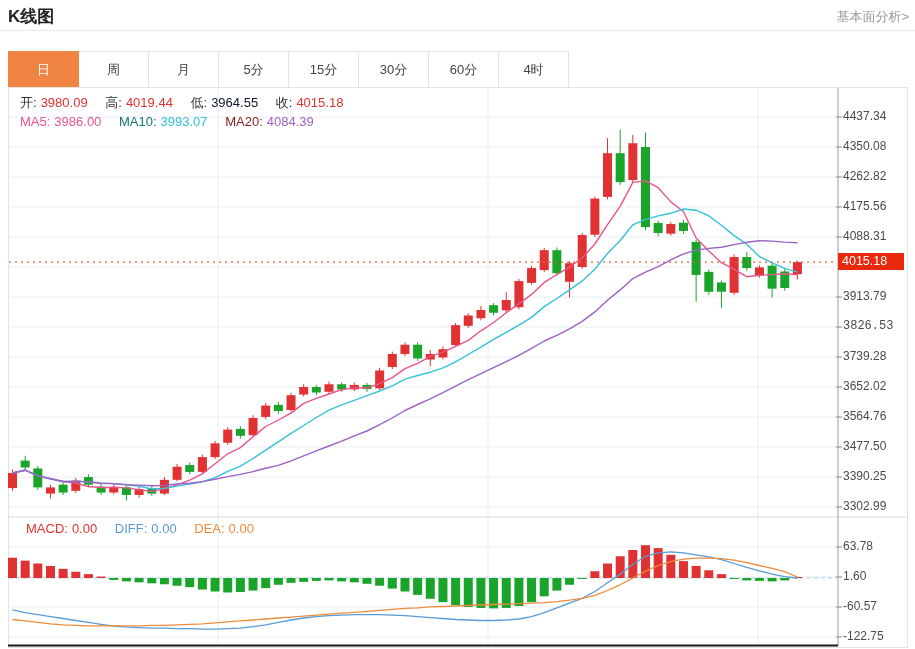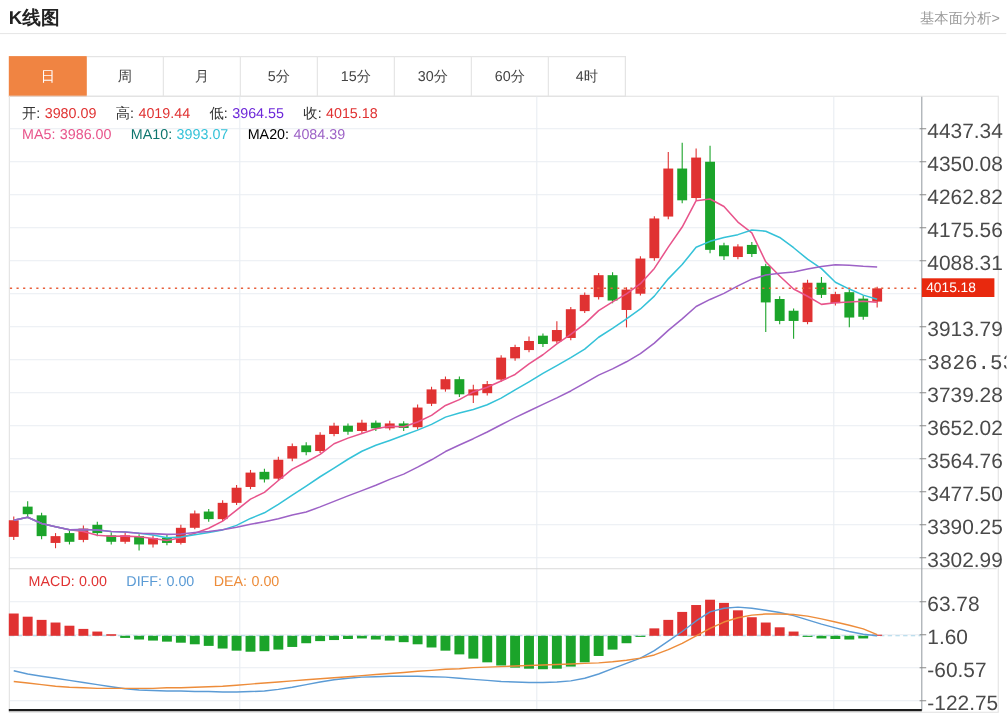--- a/index.html
+++ b/index.html
@@ -14,21 +14,21 @@
        border:1px solid #e2e2e2;border-left:none;background:#fff;cursor:pointer;}
   .tab:first-child{border-left:1px solid #e2e2e2;}
   .tab.active{color:#fff;border-color:transparent;}
   #chart-box{left:8px;top:87px;width:898px;height:559px;border:1px solid #e3e3e3;}
   .inforow{font-size:13px;white-space:nowrap;}
   .inforow span{margin-right:4px;}
   .gap{margin-right:14px !important;}
   #ohlc-row{left:20px;top:94px;}
   #ma-row{left:20px;top:114px;}
   #macd-row{left:26px;top:521px;}
-  .axis-label{position:absolute;font-size:19px;color:#4a4a4a;}
+  .axis-label{position:absolute;font-size:12px;color:#4a4a4a;}
   #price-badge{height:17px;line-height:17px;padding-left:4px;width:62px;
                color:#fff;font-size:12.5px;}
   svg{position:absolute;left:0;top:0;pointer-events:none;}
 </style>
 </head>
 <body>
 
 <div class="abs" id="page-title">K线图</div>
 <a class="abs" id="fund-link" style="color: rgb(153, 153, 153);">基本面分析&gt;</a>
 <div class="abs" id="header-rule"></div>
@@ -300,28 +300,28 @@
       <line x1="836" y1="547" x2="842" y2="547" stroke="#888" stroke-width="1"></line>
       <line x1="836" y1="577" x2="842" y2="577" stroke="#888" stroke-width="1"></line>
       <line x1="836" y1="607" x2="842" y2="607" stroke="#888" stroke-width="1"></line>
       <line x1="836" y1="637" x2="842" y2="637" stroke="#888" stroke-width="1"></line>
     </g>
   </svg>
 
 <div class="abs inforow" id="ohlc-row">
   <span style="color: rgb(51, 51, 51);">开:</span><span class="gap" style="color: rgb(224, 50, 50);">3980.09</span>
   <span style="color: rgb(51, 51, 51);">高:</span><span class="gap" style="color: rgb(224, 50, 50);">4019.44</span>
-  <span style="color: rgb(51, 51, 51);">低:</span><span class="gap" style="color: #6d28d9;">3964.55</span>
+  <span style="color: rgb(51, 51, 51);">低:</span><span class="gap" style="color: #0f172a;">3964.55</span>
   <span style="color: rgb(51, 51, 51);">收:</span><span style="color: rgb(224, 50, 50);">4015.18</span>
 </div>
 
 <div class="abs inforow" id="ma-row">
   <span id="ma5l" style="color: rgb(232, 84, 139);">MA5:</span><span id="ma5v" class="gap" style="color: rgb(232, 84, 139);">3986.00</span>
   <span id="ma10l" style="color: #0f766e;">MA10:</span><span id="ma10v" class="gap" style="color: rgb(53, 194, 216);">3993.07</span>
-  <span id="ma20l" style="color: #000000;">MA20:</span><span id="ma20v" style="color: rgb(157, 98, 198);">4084.39</span>
+  <span id="ma20l" style="color: #7f1d1d;">MA20:</span><span id="ma20v" style="color: rgb(157, 98, 198);">4084.39</span>
 </div>
 
 <div class="abs inforow" id="macd-row">
   <span id="macdl" style="color: rgb(224, 50, 50);">MACD:</span><span id="macdv" class="gap" style="color: rgb(224, 50, 50);">0.00</span>
   <span id="diffl" style="color: rgb(91, 155, 213);">DIFF:</span><span id="diffv" class="gap" style="color: rgb(91, 155, 213);">0.00</span>
   <span id="deal" style="color: rgb(237, 140, 58);">DEA:</span><span id="deav" style="color: rgb(237, 140, 58);">0.00</span>
 </div>
 
 <div class="abs" id="price-badge" style="background: rgb(232, 41, 14); left: 838px; top: 253px;">4015.18</div>
 

